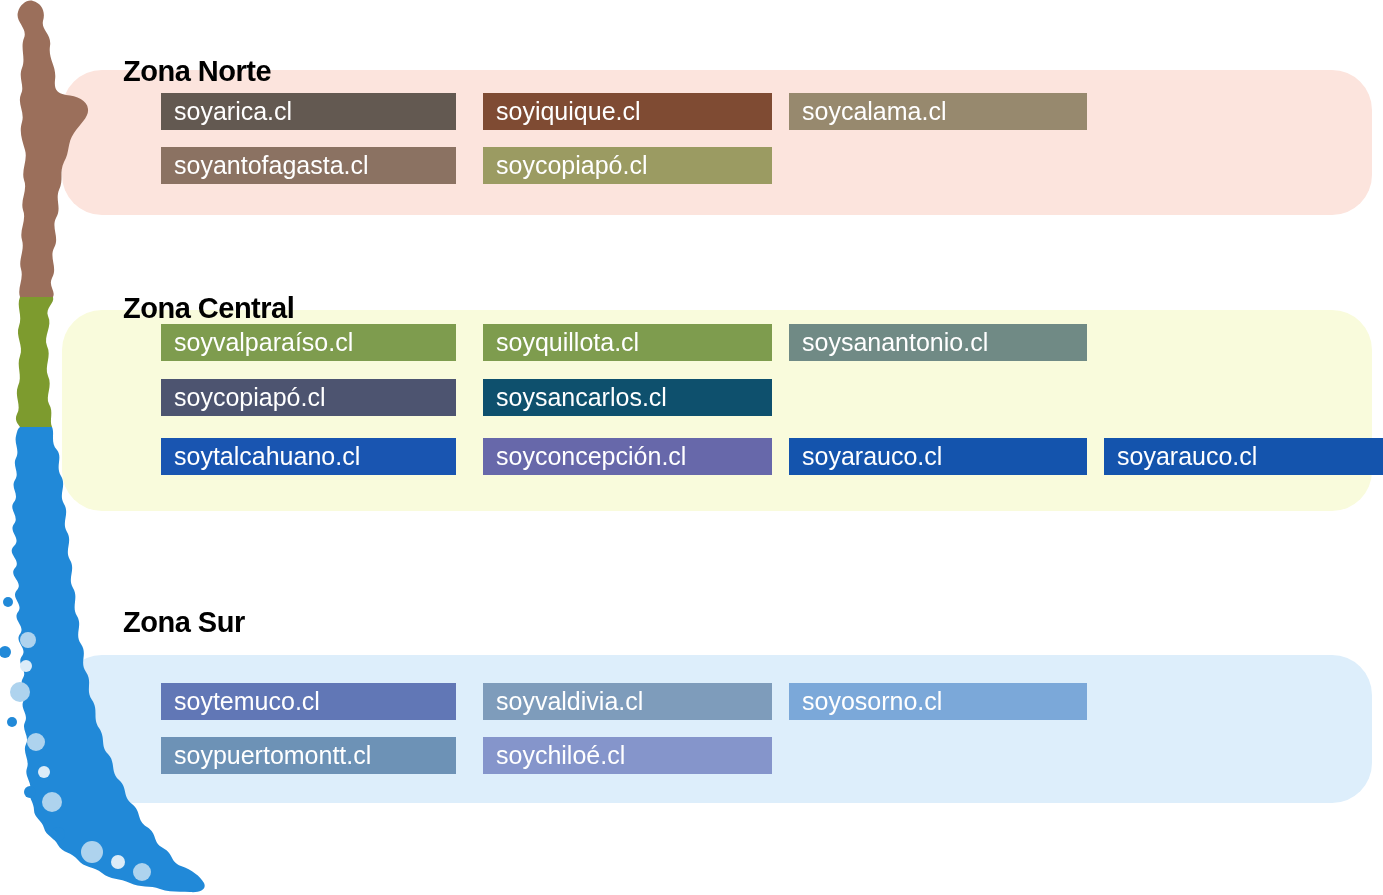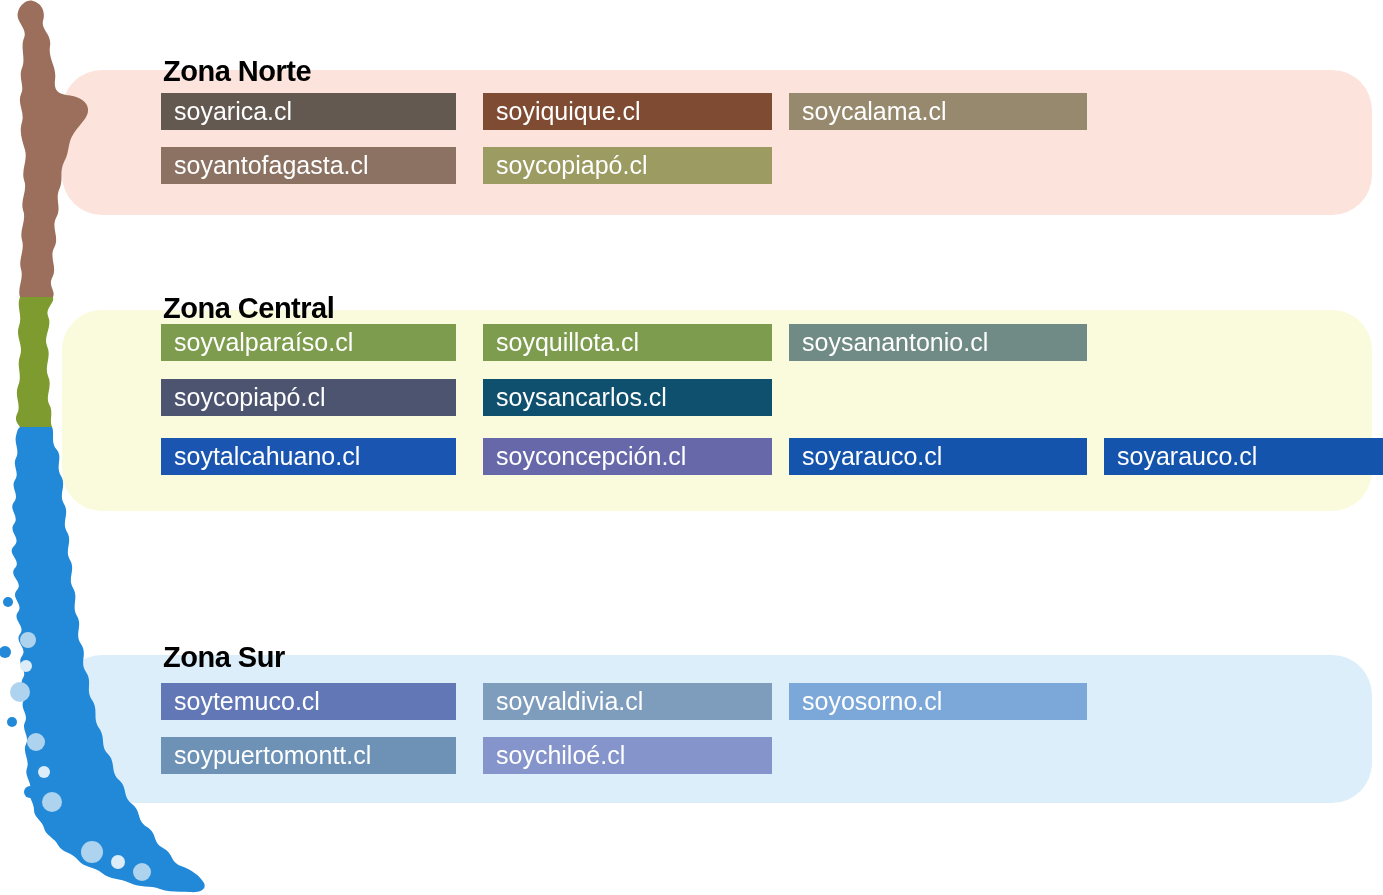--- a/index.html
+++ b/index.html
@@ -26,25 +26,24 @@
 
   
   .zone-title{
     position:absolute;
     left:123px;
     font-size:29px;
     font-weight:800;
     letter-spacing:-0.5px;
     color:#000;
     z-index:2;
-    margin-left:40px;
   }
   .title-norte{top:31px;}
   .title-central{top:268px;}
-  .title-sur{top:617px;}
+  .title-sur{top:582px;}
 
   
   .btn{
     position:absolute;
     height:37px;
     display:flex;
     align-items:center;
     padding-left:13px;
     box-sizing:border-box;
     color:#ffffff;

